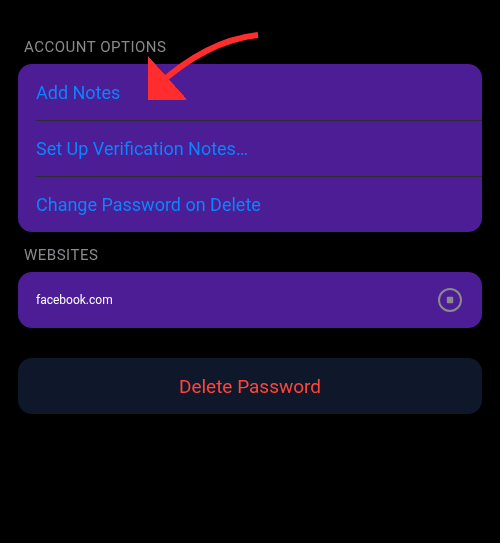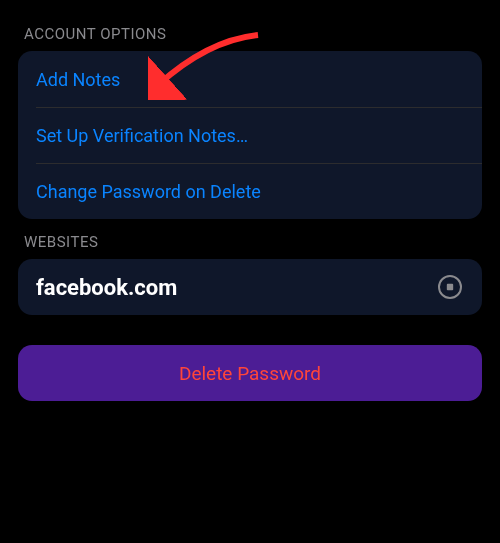--- a/index.html
+++ b/index.html
@@ -5,31 +5,31 @@
   * { box-sizing: border-box; margin: 0; padding: 0; }
   html, body {
     width: 500px;
     height: 543px;
     background: #000;
     font-family: -apple-system, BlinkMacSystemFont, "Segoe UI", Roboto, Helvetica, Arial, sans-serif;
     overflow: hidden;
     position: relative;
   }
   .page {
-    padding: 11px 18px 0 18px;
+    padding: 24px 18px 0 18px;
   }
   .section-header {
     color: #8a8a8e;
     font-size: 15px;
     letter-spacing: 0.5px;
     padding: 14px 6px 8px 6px;
     text-transform: uppercase;
   }
   .group {
-    background: #0f172a;
+    background: #4c1d95;
     border-radius: 14px;
     overflow: hidden;
   }
   .row {
     display: flex;
     align-items: center;
     justify-content: space-between;
     min-height: 56px;
     padding: 0 18px;
     font-size: 18px;
@@ -37,21 +37,21 @@
   }
   .row + .row::before {
     content: "";
     position: absolute;
     left: 18px; right: 0; top: 0;
     height: 1px;
     background: #2c2c2e;
   }
   .row.link { color: #0a84ff; cursor: pointer; }
   .row.site { color: #ffffff; }
-  .row.site .label { font-size: 22px; font-weight: bold; }
+  .row.site .label { font-size: 12px; }
   .icon-wrap {
     width: 28px; height: 28px;
     display: flex; align-items: center; justify-content: center;
     color: #8a8a8e;
   }
   .compass-icon {
     width: 24px; height: 24px;
     border: 2px solid currentColor;
     border-radius: 50%;
     position: relative;
@@ -61,21 +61,21 @@
     content: "";
     position: absolute;
     left: 50%; top: 50%;
     width: 9px; height: 9px;
     background: currentColor;
     transform: translate(-50%, -50%) rotate(45deg);
     clip-path: polygon(50% 0%, 100% 50%, 50% 100%, 0% 50%);
   }
   .spacer { height: 30px; }
   .delete-group {
-    background: #4c1d95;
+    background: #0f172a;
     border-radius: 14px;
     overflow: hidden;
   }
   .delete-row {
     display: flex;
     align-items: center;
     justify-content: center;
     min-height: 56px;
     font-size: 19px;
     color: #ff453a;

